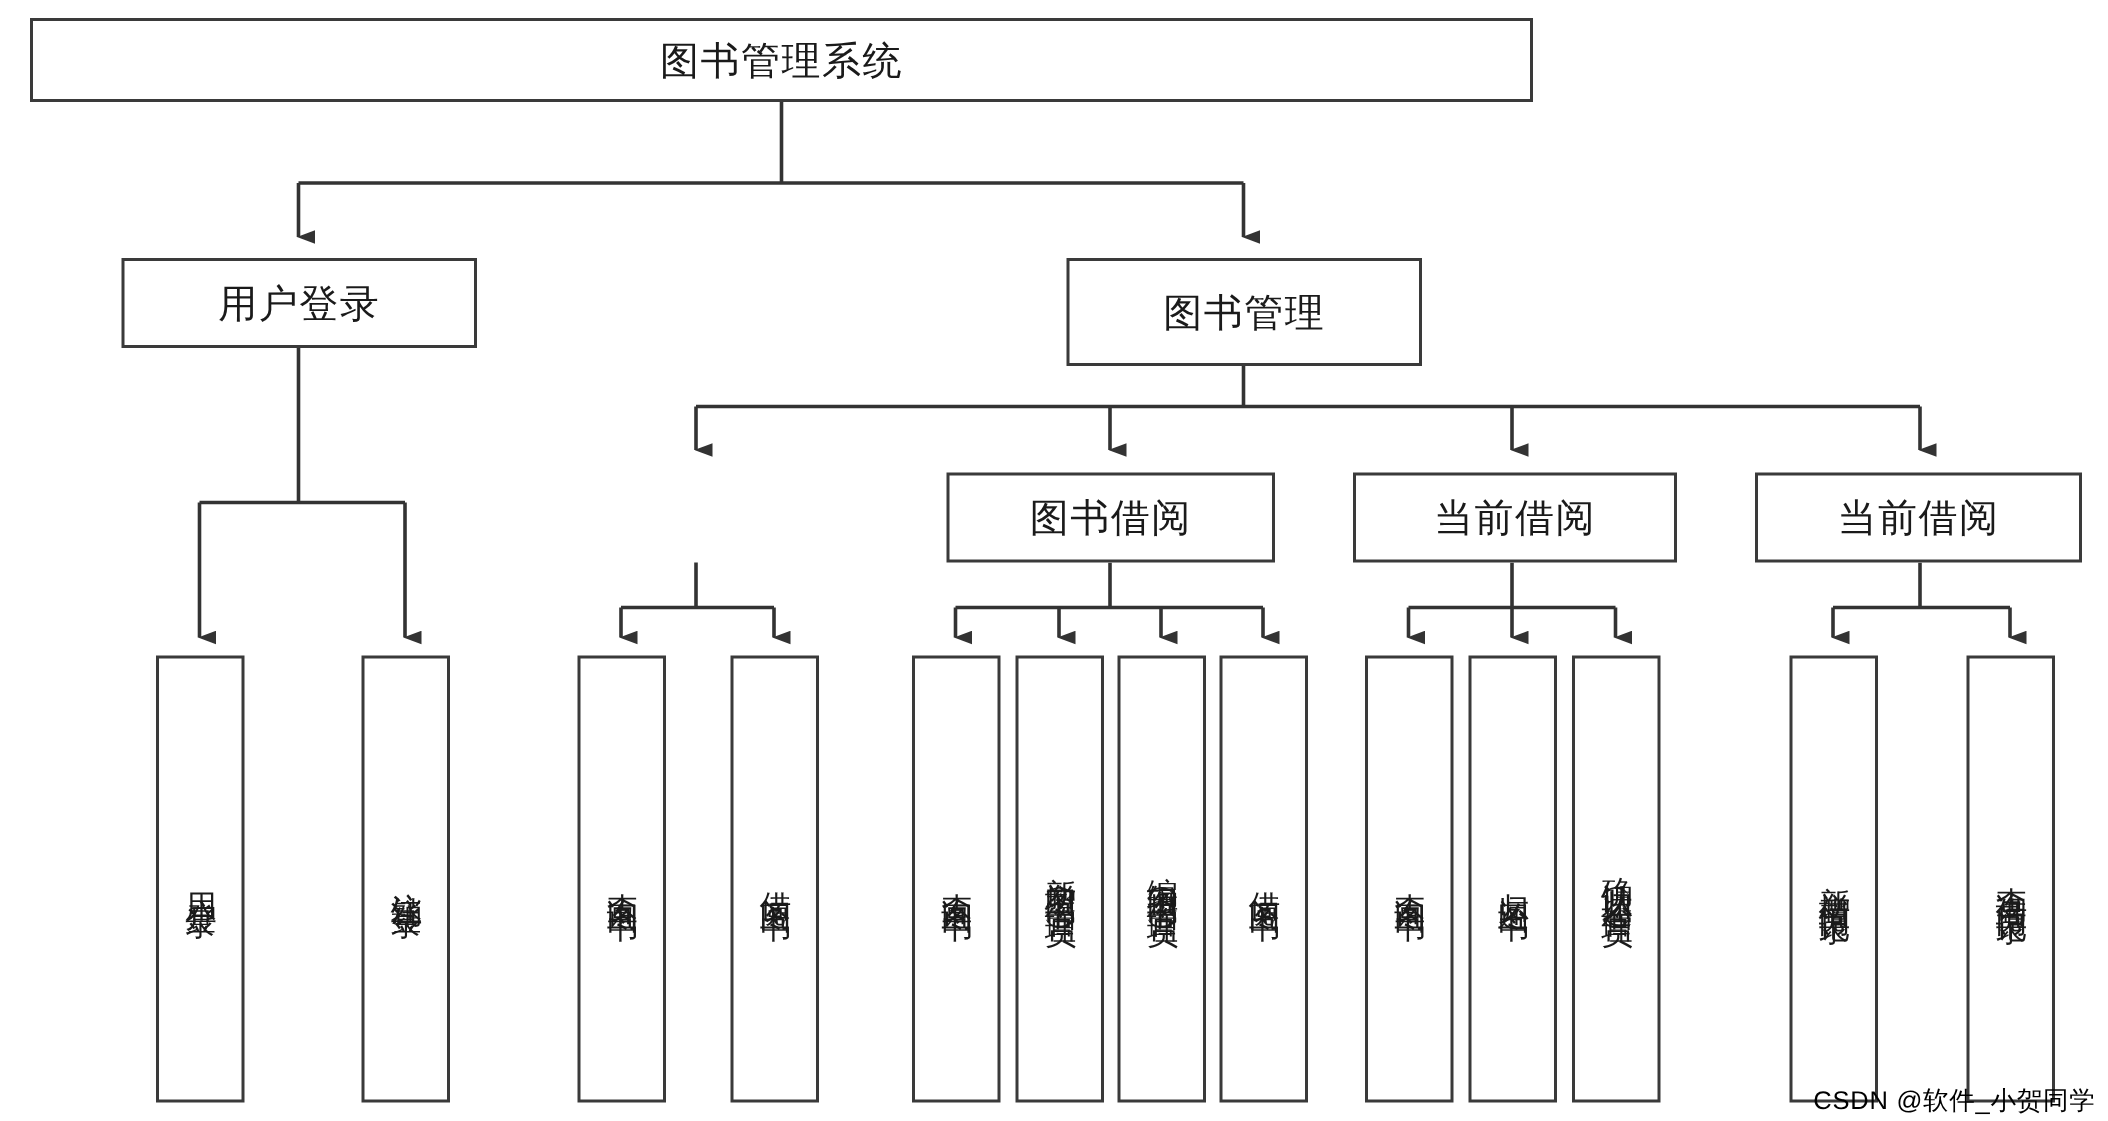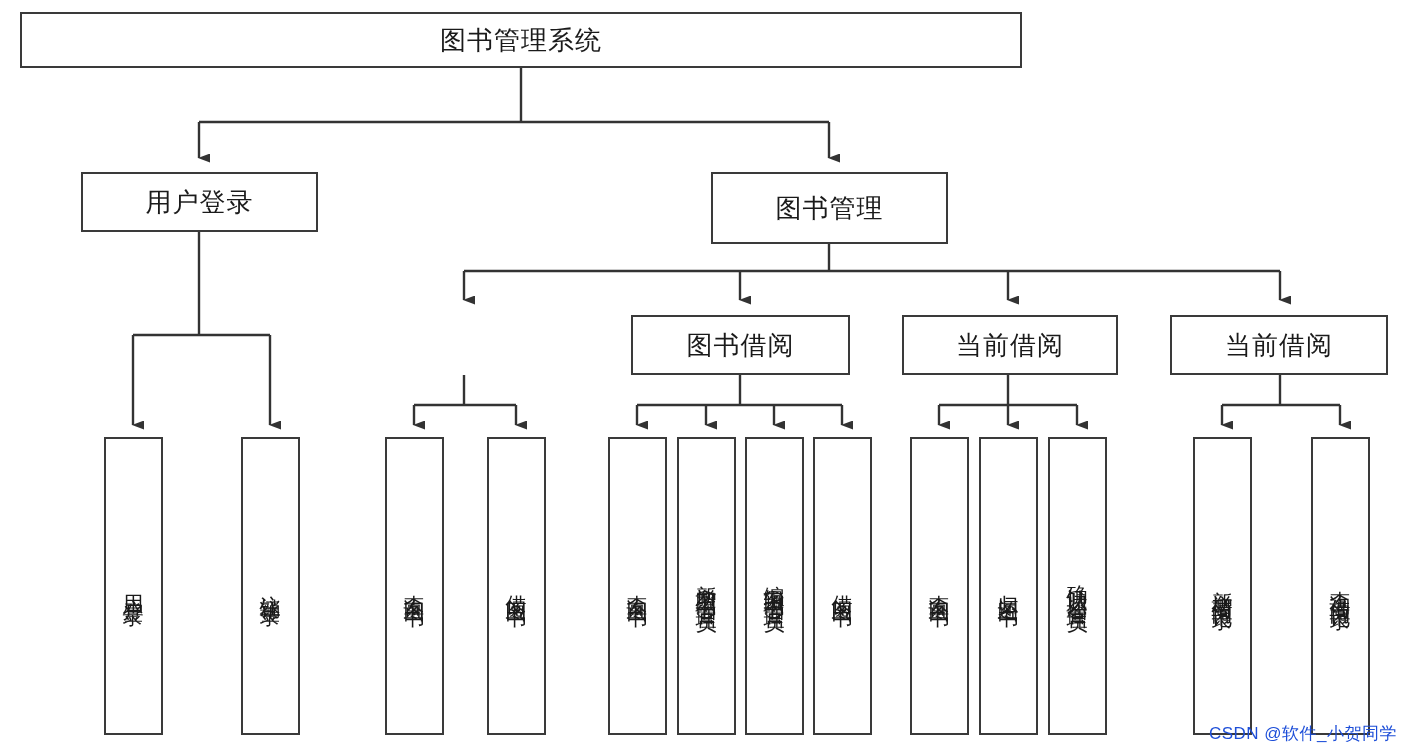--- a/index.html
+++ b/index.html
@@ -52,21 +52,21 @@
     line-height: 1;
   }
   .node .htext {
     white-space: nowrap;
   }
   .watermark {
     position: absolute;
     right: 8px;
     bottom: 2px;
     font-size: 17px;
-    color: #1d4ed8;
+    color: #000000;
     white-space: nowrap;
     letter-spacing: 0.5px;
   }
 </style>
 </head>
 <body>
 
 <div id="canvas">
 
   <svg id="wires" viewBox="0 0 1405 747" xmlns="http://www.w3.org/2000/svg">

